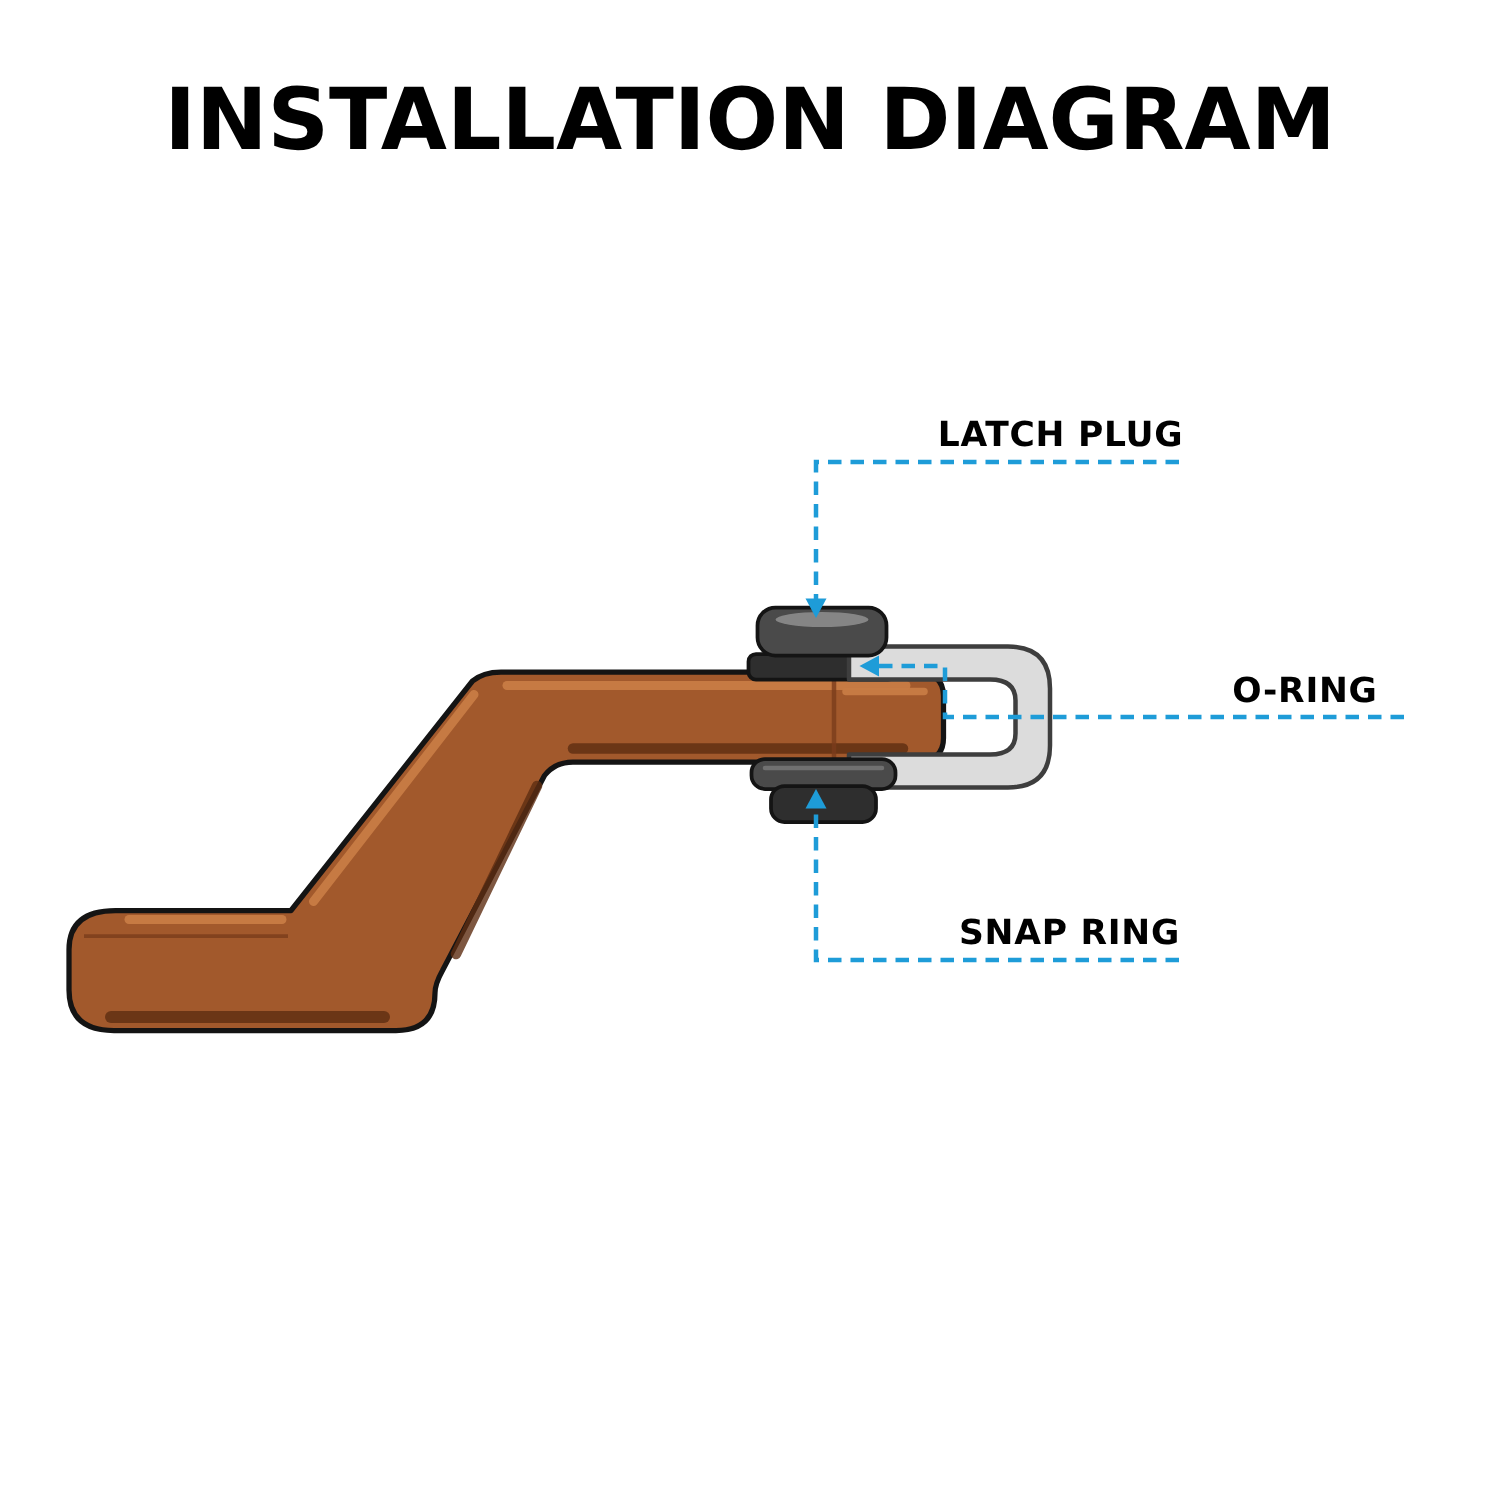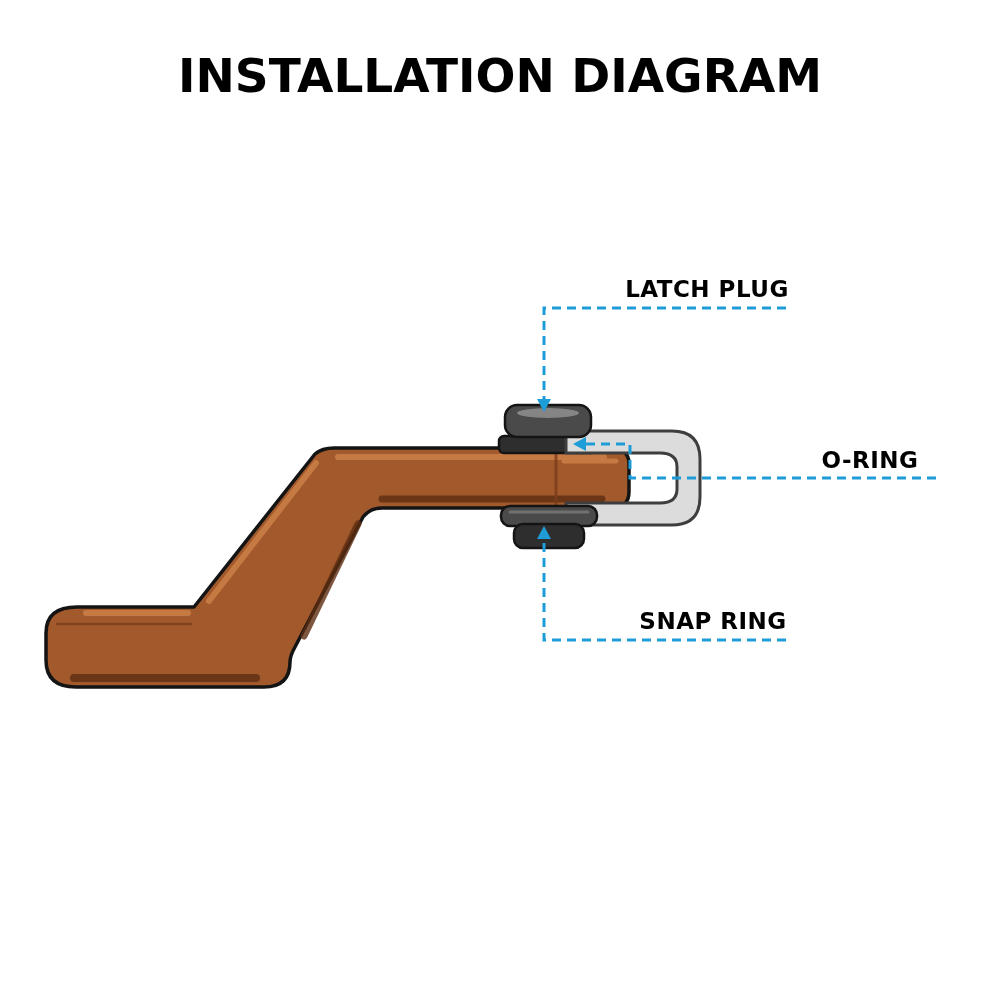--- a/index.html
+++ b/index.html
@@ -19,21 +19,21 @@
   }
   h1.title {
     position: absolute;
     top: 52px;
     left: 0;
     width: 1000px;
     margin: 0;
     text-align: center;
     font-family: "DejaVu Sans", "Liberation Sans", sans-serif;
     font-weight: bold;
-    font-size: 47px;
+    font-size: 57px;
     letter-spacing: 0px;
     color: var(--label-text, #000);
     line-height: 1;
   }
   svg.diagram {
     position: absolute;
     top: 0;
     left: 0;
   }
   .copper      { fill: var(--body-copper, #A2592C); stroke: var(--outline, #141414); stroke-width: 3.5; stroke-linejoin: round; }

